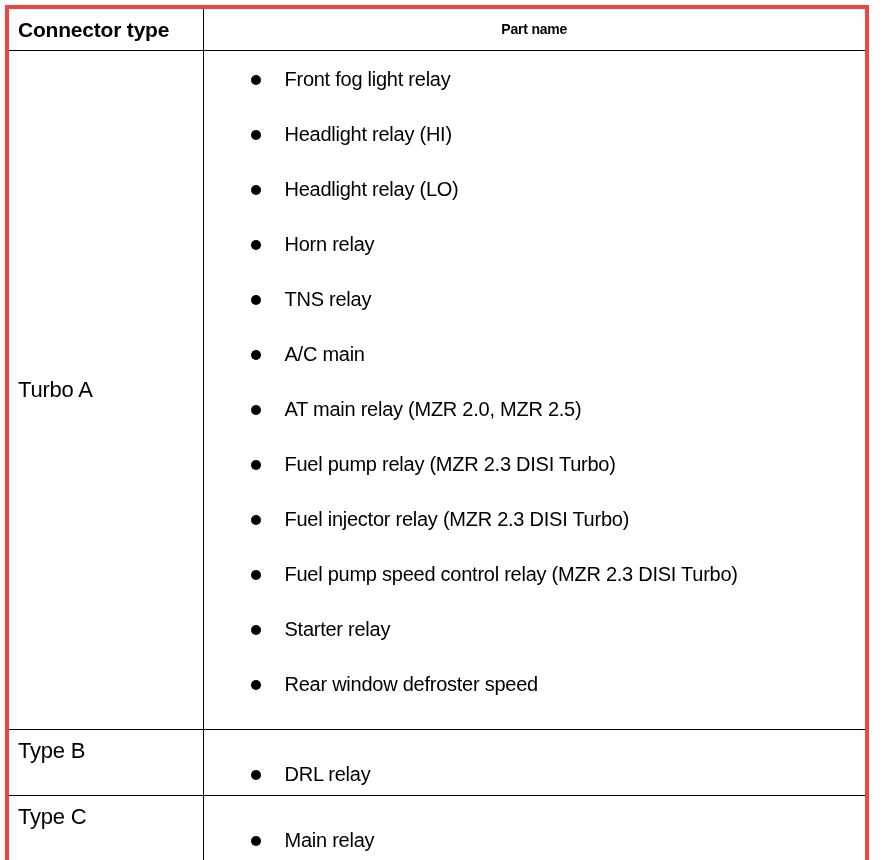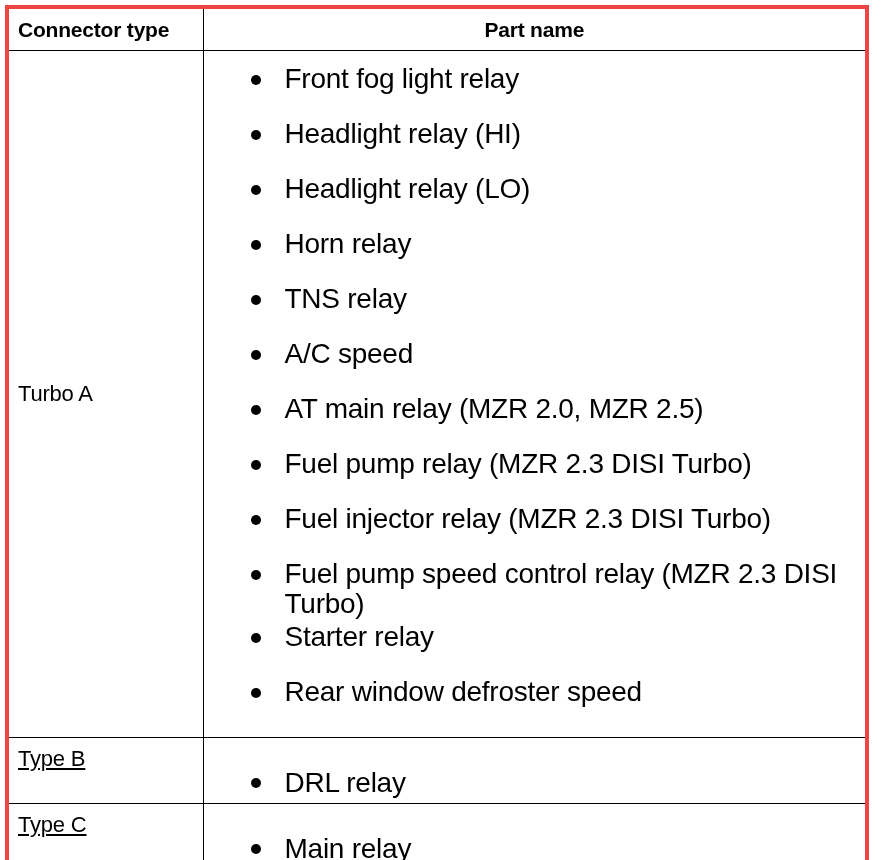--- a/index.html
+++ b/index.html
@@ -58,21 +58,21 @@
     font-weight: bold;
     font-size: 21px;
     line-height: 41px;
     padding-left: 9px !important;
     white-space: nowrap;
     letter-spacing: -0.2px;
   }
   .hdr-part {
     text-align: center;
     font-weight: bold;
-    font-size: 21px;
+    font-size: 14px;
     line-height: 41px;
     white-space: nowrap;
     letter-spacing: -0.2px;
   }
 
   
   .type-cell {
     font-size: 22px;
     letter-spacing: -0.2px;
     padding-left: 9px !important;
@@ -88,21 +88,21 @@
     padding: 0 !important;
     vertical-align: middle;
   }
   .part-list {
     list-style: none;
     margin: 0;
     padding: 0;
   }
   .part-list li {
     position: relative;
-    font-size: 28px;
+    font-size: 20px;
     letter-spacing: -0.25px;
     line-height: 30px;
     padding-left: 81px;
     padding-right: 0;
     min-height: 55px;
     box-sizing: border-box;
   }
   .part-list li .bullet {
     position: absolute;
     left: 47px;
@@ -126,21 +126,21 @@
   .list-single { padding: 0; }
   .list-single li {
     min-height: 0;
     padding-top: 0;
     line-height: 41px;
     margin-top: 24px;
   }
   .list-single li .bullet { top: 16px; }
 
   .row-single td { height: 41px; }
-  .row-single .type-cell { line-height: 41px; text-decoration: underline; }
+  .row-single .type-cell { line-height: 41px; }
 </style>
 </head>
 <body>
 
 <div class="page">
 
   <table class="relay-table">
     <colgroup>
       <col class="col-type">
       <col class="col-part">
@@ -174,21 +174,21 @@
             <li>
               <span class="bullet"></span>
               <span class="txt">Horn relay</span>
             </li>
             <li>
               <span class="bullet"></span>
               <span class="txt">TNS relay</span>
             </li>
             <li>
               <span class="bullet"></span>
-              <span class="txt">A/C speed</span>
+              <span class="txt">A/C main</span>
             </li>
             <li>
               <span class="bullet"></span>
               <span class="txt">AT main relay (MZR 2.0, MZR 2.5)</span>
             </li>
             <li>
               <span class="bullet"></span>
               <span class="txt">Fuel pump relay (MZR 2.3 DISI Turbo)</span>
             </li>
             <li>

